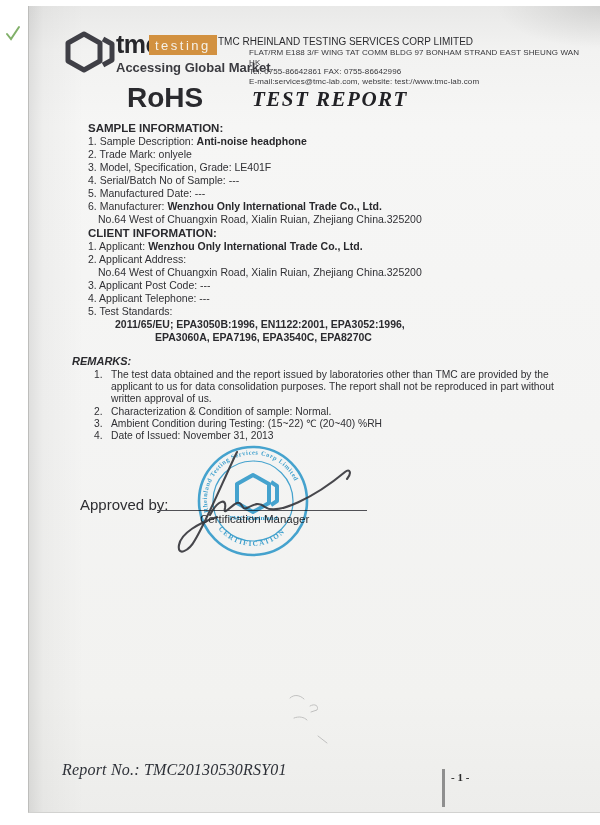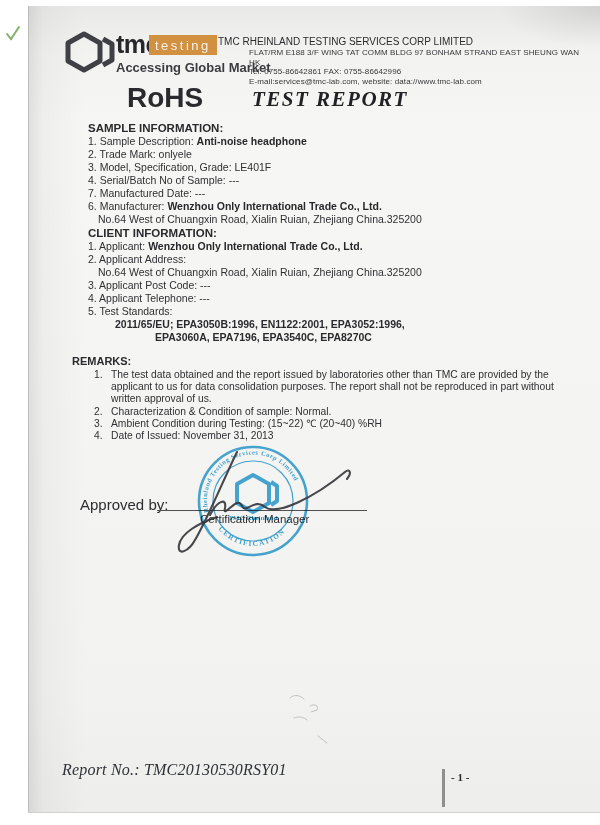--- a/index.html
+++ b/index.html
@@ -34,21 +34,21 @@
   .info{left:88px;top:121px;width:440px;font-size:10.5px;color:#303034;}
   .info .hd{font-size:11.5px;font-weight:bold;color:#2a2a2e;height:14px;line-height:14px;}
   .info .row{height:13px;line-height:13px;white-space:nowrap;}
   .info .row b{color:#28282c;text-align:center;}
   .info .ind{padding-left:10px;}
   .std{font-weight:bold;white-space:pre;color:#2b2b2f;}
   .std1{padding-left:27px;}
   .std2{padding-left:67px;}
   
   .remarks{left:72px;top:355px;width:494px;color:#303034;}
-  .remarks .hd{font-size:11px;font-weight:bold;color:#2a2a2e;line-height:13px;margin-bottom:1px;}
+  .remarks .hd{font-size:11px;font-weight:bold;color:#2a2a2e;line-height:13px;margin-bottom:1px;font-style:italic;}
   .ritem{display:flex;margin-left:22px;font-size:10.3px;line-height:12.2px;}
   .ritem .n{width:17px;flex:none;}
   .ritem .t{flex:1;}
   
   .approved{left:80px;top:496px;font-size:15px;color:#2e2e32;}
   .sigline{left:157px;top:510px;width:210px;height:1px;background:#505055;}
   .role{left:200px;top:513px;font-size:11.5px;color:#2e2e32;}
   
   .reportno{left:62px;top:761px;font-family:"Liberation Serif",serif;font-style:italic;
             font-size:16px;color:#2e3138;letter-spacing:0.2px;}
@@ -71,33 +71,33 @@
     <path d="M 39,9 L 48,14 L 48,30 L 39,35" fill="none" stroke="#3f3f46" stroke-width="5" stroke-linejoin="round"></path>
   </svg>
   <div class="abs brand">tmc</div>
   <div class="abs badge">testing</div>
   <div class="abs tagline">Accessing Global Market</div>
 
   <div class="abs company">
     <div class="nm">TMC RHEINLAND TESTING SERVICES CORP LIMITED</div>
     <div class="ln">FLAT/RM E188 3/F WING TAT COMM BLDG 97 BONHAM STRAND EAST SHEUNG WAN HK</div>
     <div class="ln">Tel: 0755-86642861 FAX: 0755-86642996</div>
-    <div class="ln">E-mail:services@tmc-lab.com, website: data://www.tmc-lab.com</div>
+    <div class="ln">E-mail:services@tmc-lab.com, website: test://www.tmc-lab.com</div>
   </div>
 
   <div class="abs treport">TEST REPORT</div>
   <div class="abs rohs">RoHS</div>
 
   <div class="abs info">
     <div class="hd">SAMPLE INFORMATION:</div>
     <div class="row"><span>1. Sample Description: </span><b>Anti-noise headphone</b></div>
     <div class="row"><span>2. Trade Mark: onlyele</span></div>
     <div class="row"><span>3. Model, Specification, Grade: LE401F</span></div>
     <div class="row"><span>4. Serial/Batch No of Sample: ---</span></div>
-    <div class="row"><span>7. Manufactured Date: ---</span></div>
+    <div class="row"><span>5. Manufactured Date: ---</span></div>
     <div class="row"><span>6. Manufacturer: </span><b>Wenzhou Only International Trade Co., Ltd.</b></div>
     <div class="row ind"><span>No.64 West of Chuangxin Road, Xialin Ruian, Zhejiang China.325200</span></div>
 
     <div class="hd">CLIENT INFORMATION:</div>
     <div class="row"><span>1. Applicant: </span><b>Wenzhou Only International Trade Co., Ltd.</b></div>
     <div class="row"><span>2. Applicant Address:</span></div>
     <div class="row ind"><span>No.64 West of Chuangxin Road, Xialin Ruian, Zhejiang China.325200</span></div>
     <div class="row"><span>3. Applicant Post Code: ---</span></div>
     <div class="row"><span>4. Applicant Telephone: ---</span></div>
     <div class="row"><span>5. Test Standards:</span></div>

